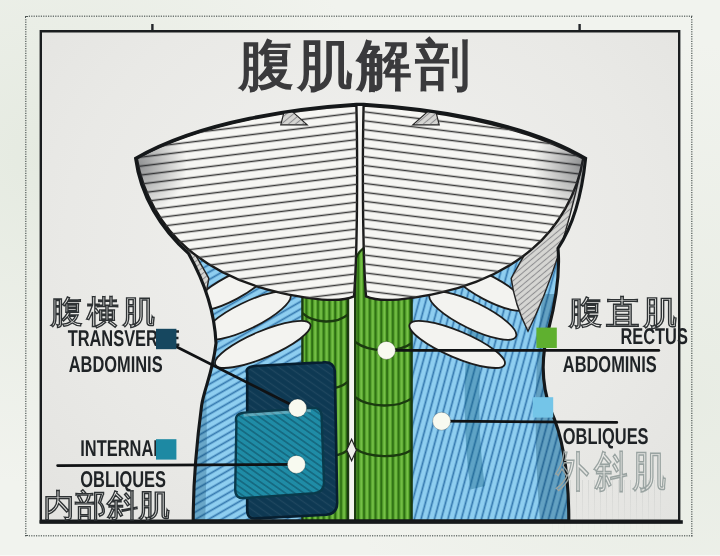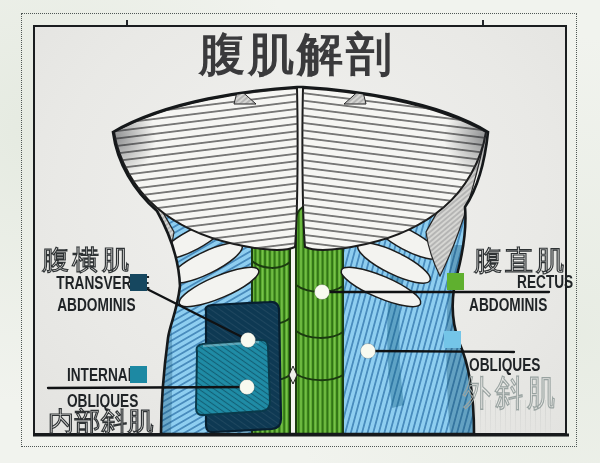--- a/index.html
+++ b/index.html
@@ -187,21 +187,21 @@
   <div class="title">腹肌解剖</div>
 
   <div class="zh" style="left:42px;top:242px;font-size:27px;letter-spacing:3px;">腹横肌</div>
   <div class="en t-right" style="left:20px;top:272px;width:108px;"><span class="cond o-right">TRANSVERSE</span></div>
   <div class="swatch sw-transverse" style="left:130px;top:274px;"></div>
   <div class="en t-center" style="left:42px;top:294px;width:104px;"><span class="cond o-center">ABDOMINIS</span></div>
 
   <div class="en t-right" style="left:40px;top:364px;width:88px;"><span class="cond o-right">INTERNAL</span></div>
   <div class="swatch sw-internal" style="left:130px;top:366px;"></div>
   <div class="en t-center" style="left:51px;top:390px;width:104px;"><span class="cond o-center">OBLIQUES</span></div>
-  <div class="zh" style="left:48px;top:404px;font-size:26px;letter-spacing:0.5px;">内部斜肌</div>
+  <div class="zh" style="left:36px;top:404px;font-size:26px;letter-spacing:0.5px;">内部斜肌</div>
 
   <div class="zh" style="left:474px;top:242px;font-size:28px;letter-spacing:3px;">腹直肌</div>
   <div class="swatch sw-rectus" style="left:447px;top:273px;"></div>
   <div class="en" style="left:469px;top:271px;margin-left:48px;"><span class="cond o-left">RECTUS</span></div>
   <div class="en" style="left:469px;top:294px;"><span class="cond o-left">ABDOMINIS</span></div>
 
   <div class="swatch sw-external" style="left:444px;top:331px;"></div>
   <div class="en" style="left:469px;top:354px;"><span class="cond o-left">OBLIQUES</span></div>
   <div class="zh-faint" style="left:463px;top:369px;font-size:28px;letter-spacing:4px;">外斜肌</div>
 

